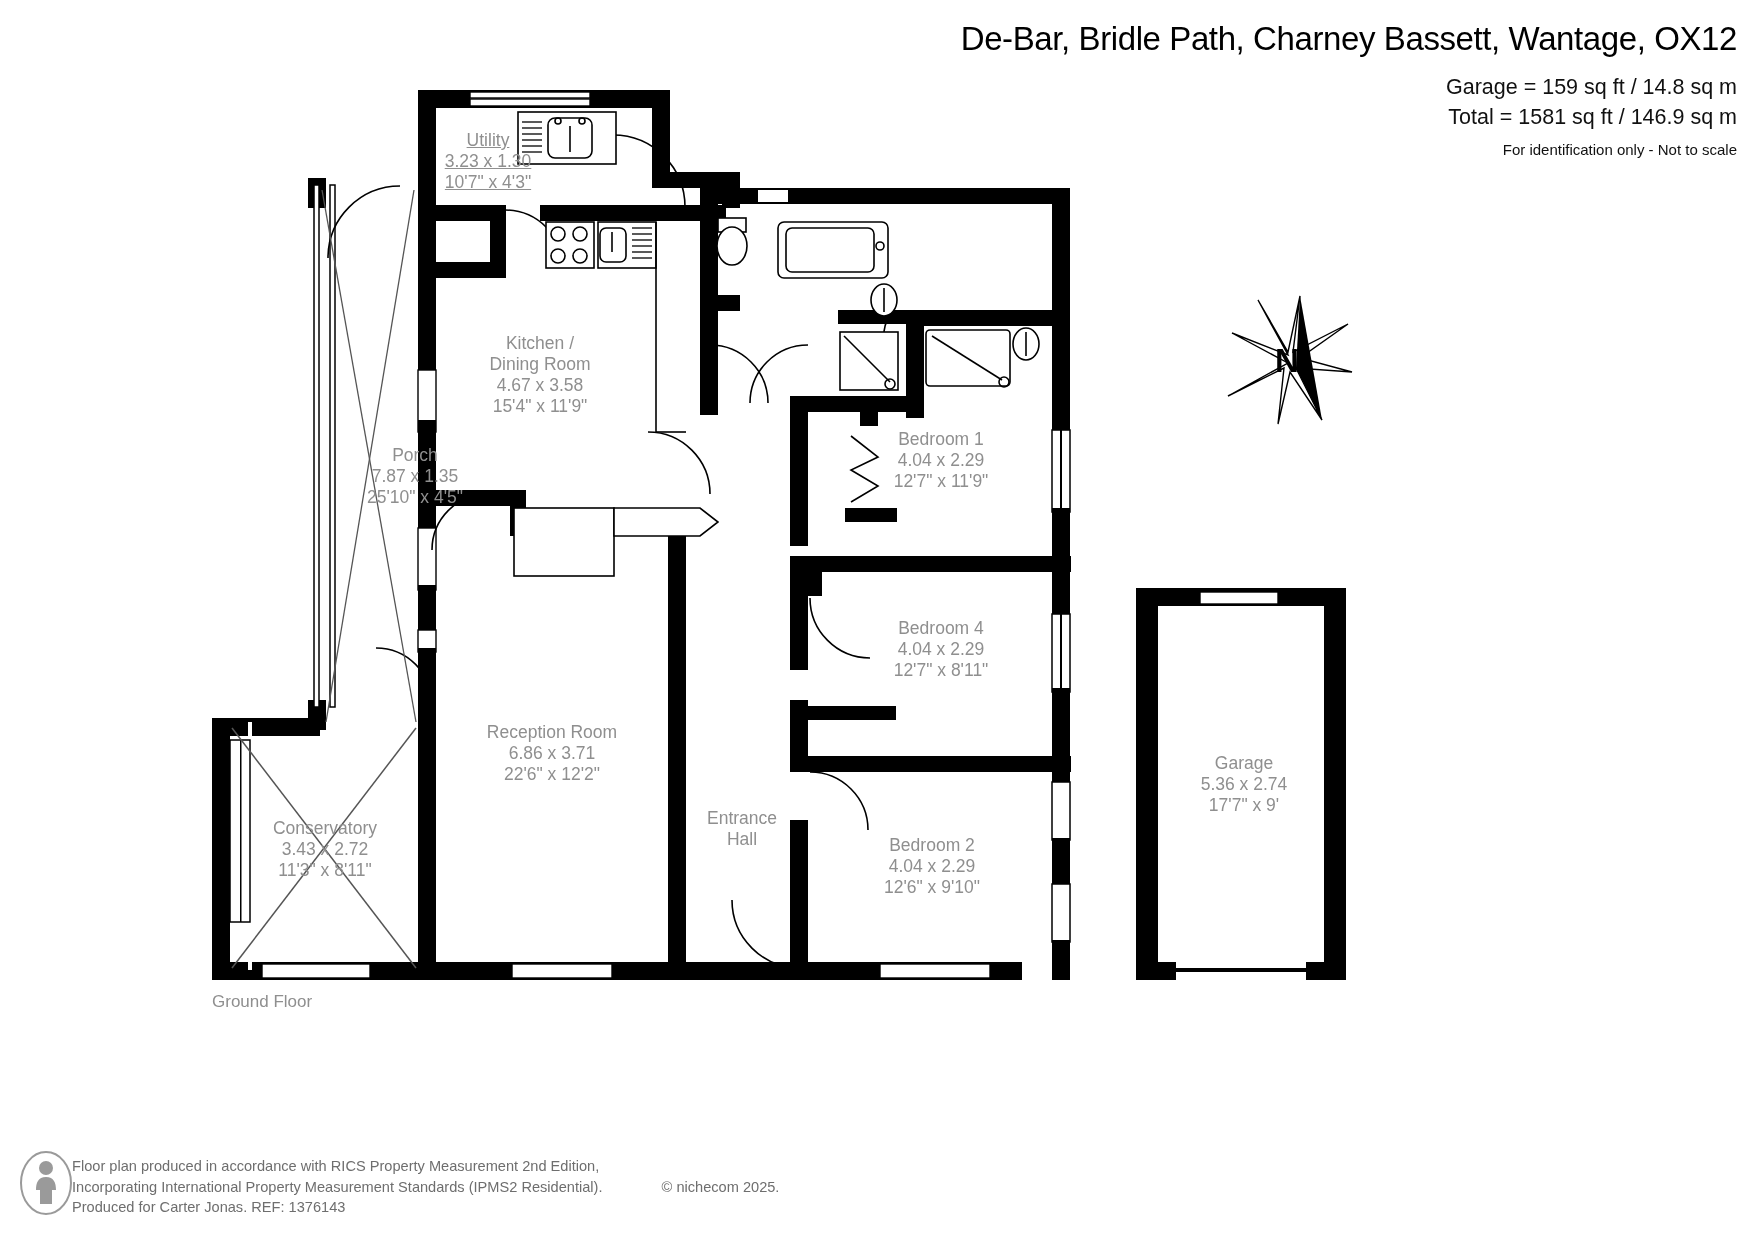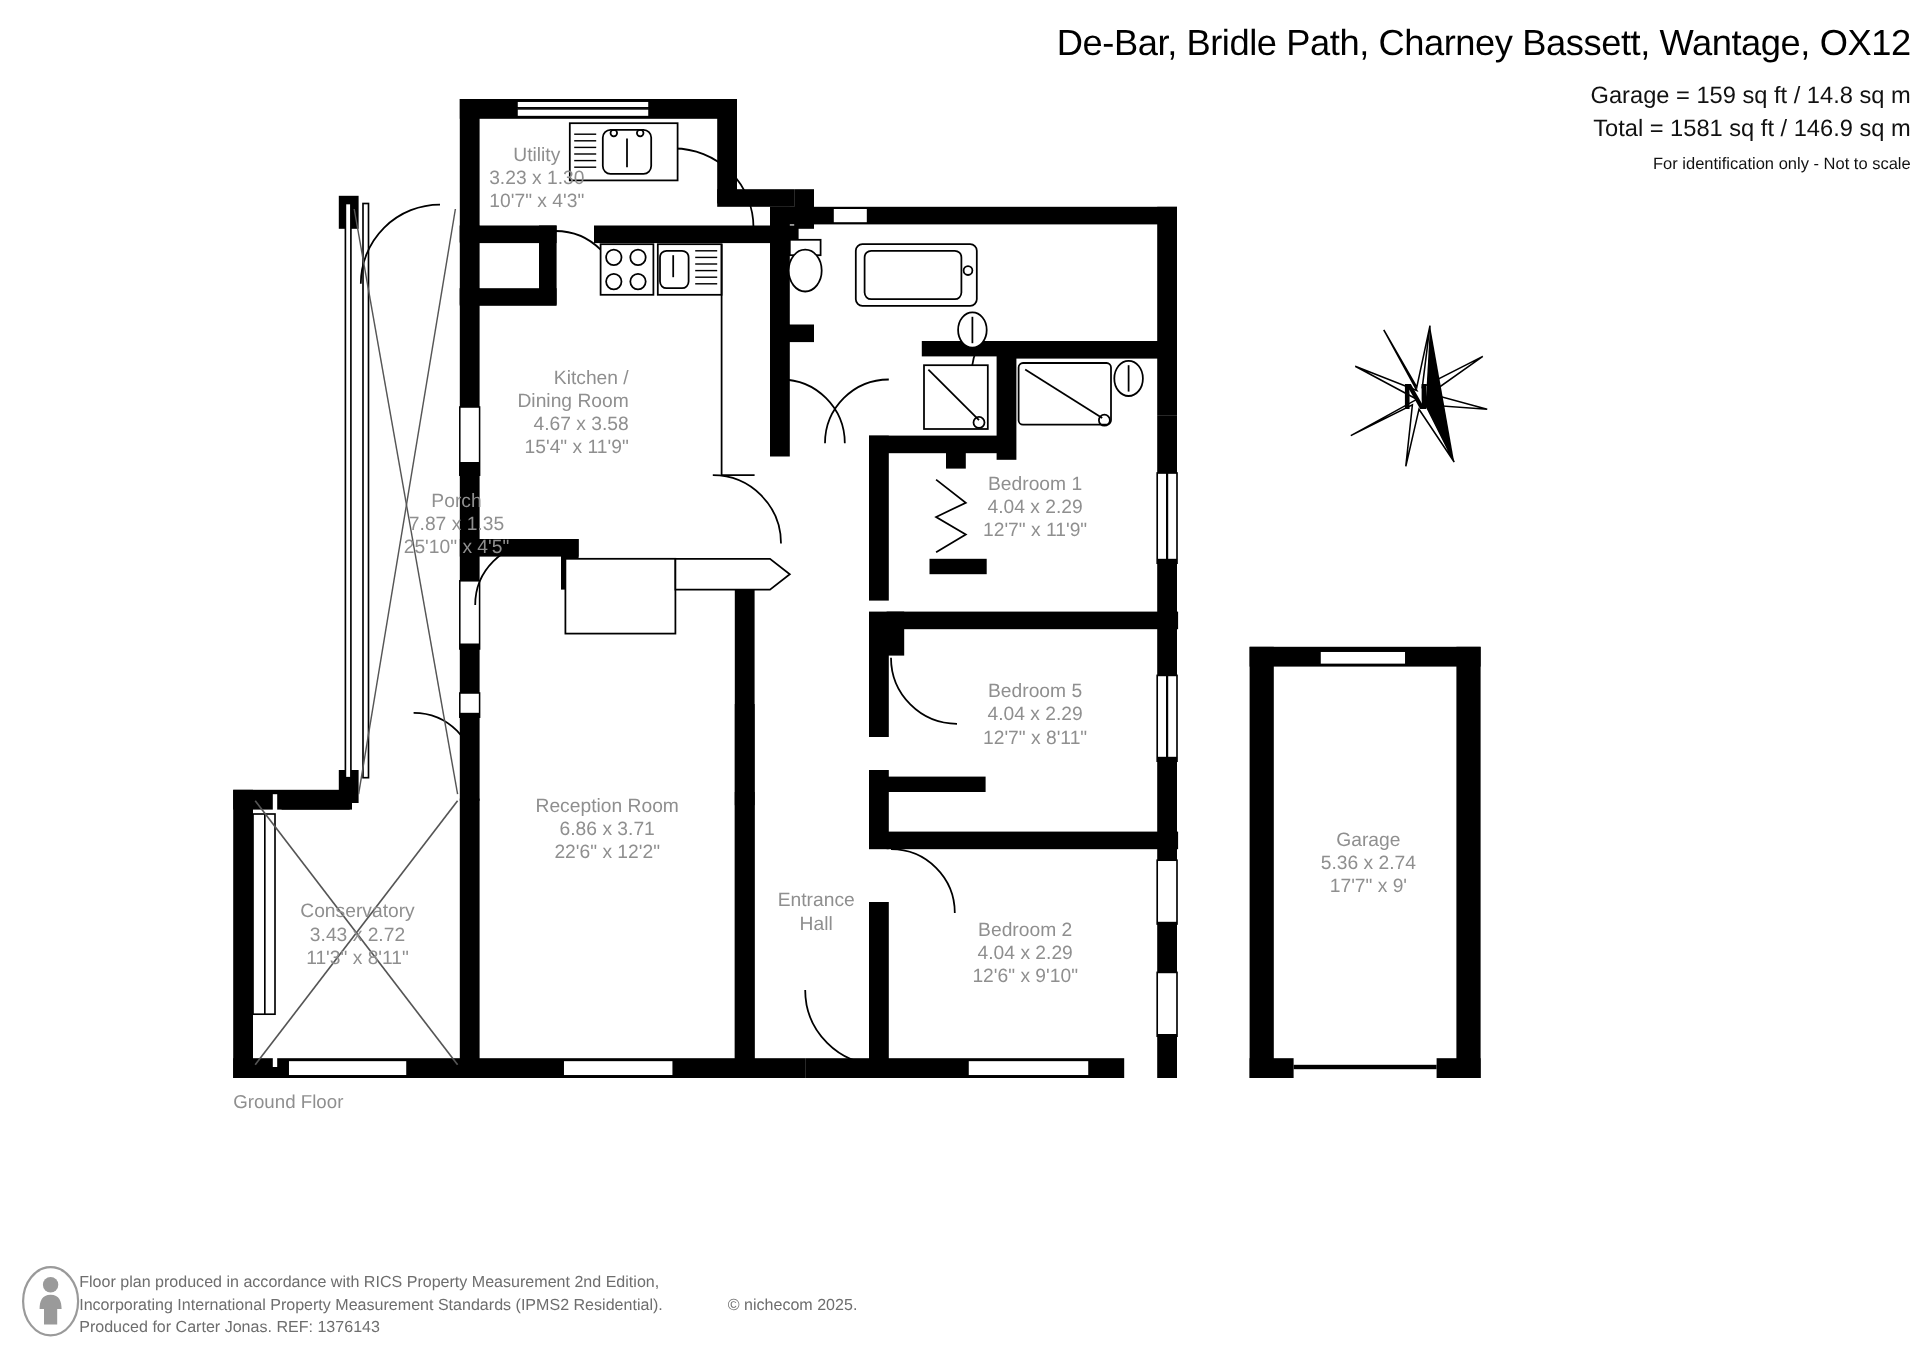--- a/index.html
+++ b/index.html
@@ -314,47 +314,47 @@
       <text x="1287" y="372" font-family="Liberation Sans, sans-serif" font-size="33" font-weight="bold" text-anchor="middle" fill="#000000">N</text>
     </g>
 
     <g fill="none" stroke="#9a9a9a" stroke-width="2">
       <ellipse cx="46" cy="1183" rx="25" ry="31"></ellipse>
       <circle cx="46" cy="1168" r="7" fill="#9a9a9a" stroke="none"></circle>
       <path d="M 46 1177 C 38 1177 36 1183 36 1190 L 40 1190 L 40 1204 L 52 1204 L 52 1190 L 56 1190 C 56 1183 54 1177 46 1177 Z" fill="#9a9a9a" stroke="none"></path>
     </g>
   </svg>
 
-  <div class="room" style="left:488px; top:130px;">
+  <div class="room" style="left:488px; top:130px;text-decoration:underline;">
     <span class="nm">Utility</span>
     <span class="d1">3.23 x 1.30</span>
     <span class="d2">10'7" x 4'3"</span>
   </div>
 
-  <div class="room" style="left:521px; top:333px;text-align:right;">
+  <div class="room" style="left:540px; top:333px;">
     <span class="nm">Kitchen /</span>
     <span class="nm">Dining Room</span>
     <span class="d1">4.67 x 3.58</span>
     <span class="d2">15'4" x 11'9"</span>
   </div>
 
   <div class="room" style="left:369px; top:445px;margin-left:46px;">
     <span class="nm">Porch</span>
     <span class="d1">7.87 x 1.35</span>
     <span class="d2">25'10" x 4'5"</span>
   </div>
 
   <div class="room" style="left:941px; top:429px;">
     <span class="nm">Bedroom 1</span>
     <span class="d1">4.04 x 2.29</span>
     <span class="d2">12'7" x 11'9"</span>
   </div>
 
   <div class="room" style="left:941px; top:618px;">
-    <span class="nm">Bedroom 5</span>
+    <span class="nm">Bedroom 4</span>
     <span class="d1">4.04 x 2.29</span>
     <span class="d2">12'7" x 8'11"</span>
   </div>
 
   <div class="room" style="left:552px; top:722px;">
     <span class="nm">Reception Room</span>
     <span class="d1">6.86 x 3.71</span>
     <span class="d2">22'6" x 12'2"</span>
   </div>
 

